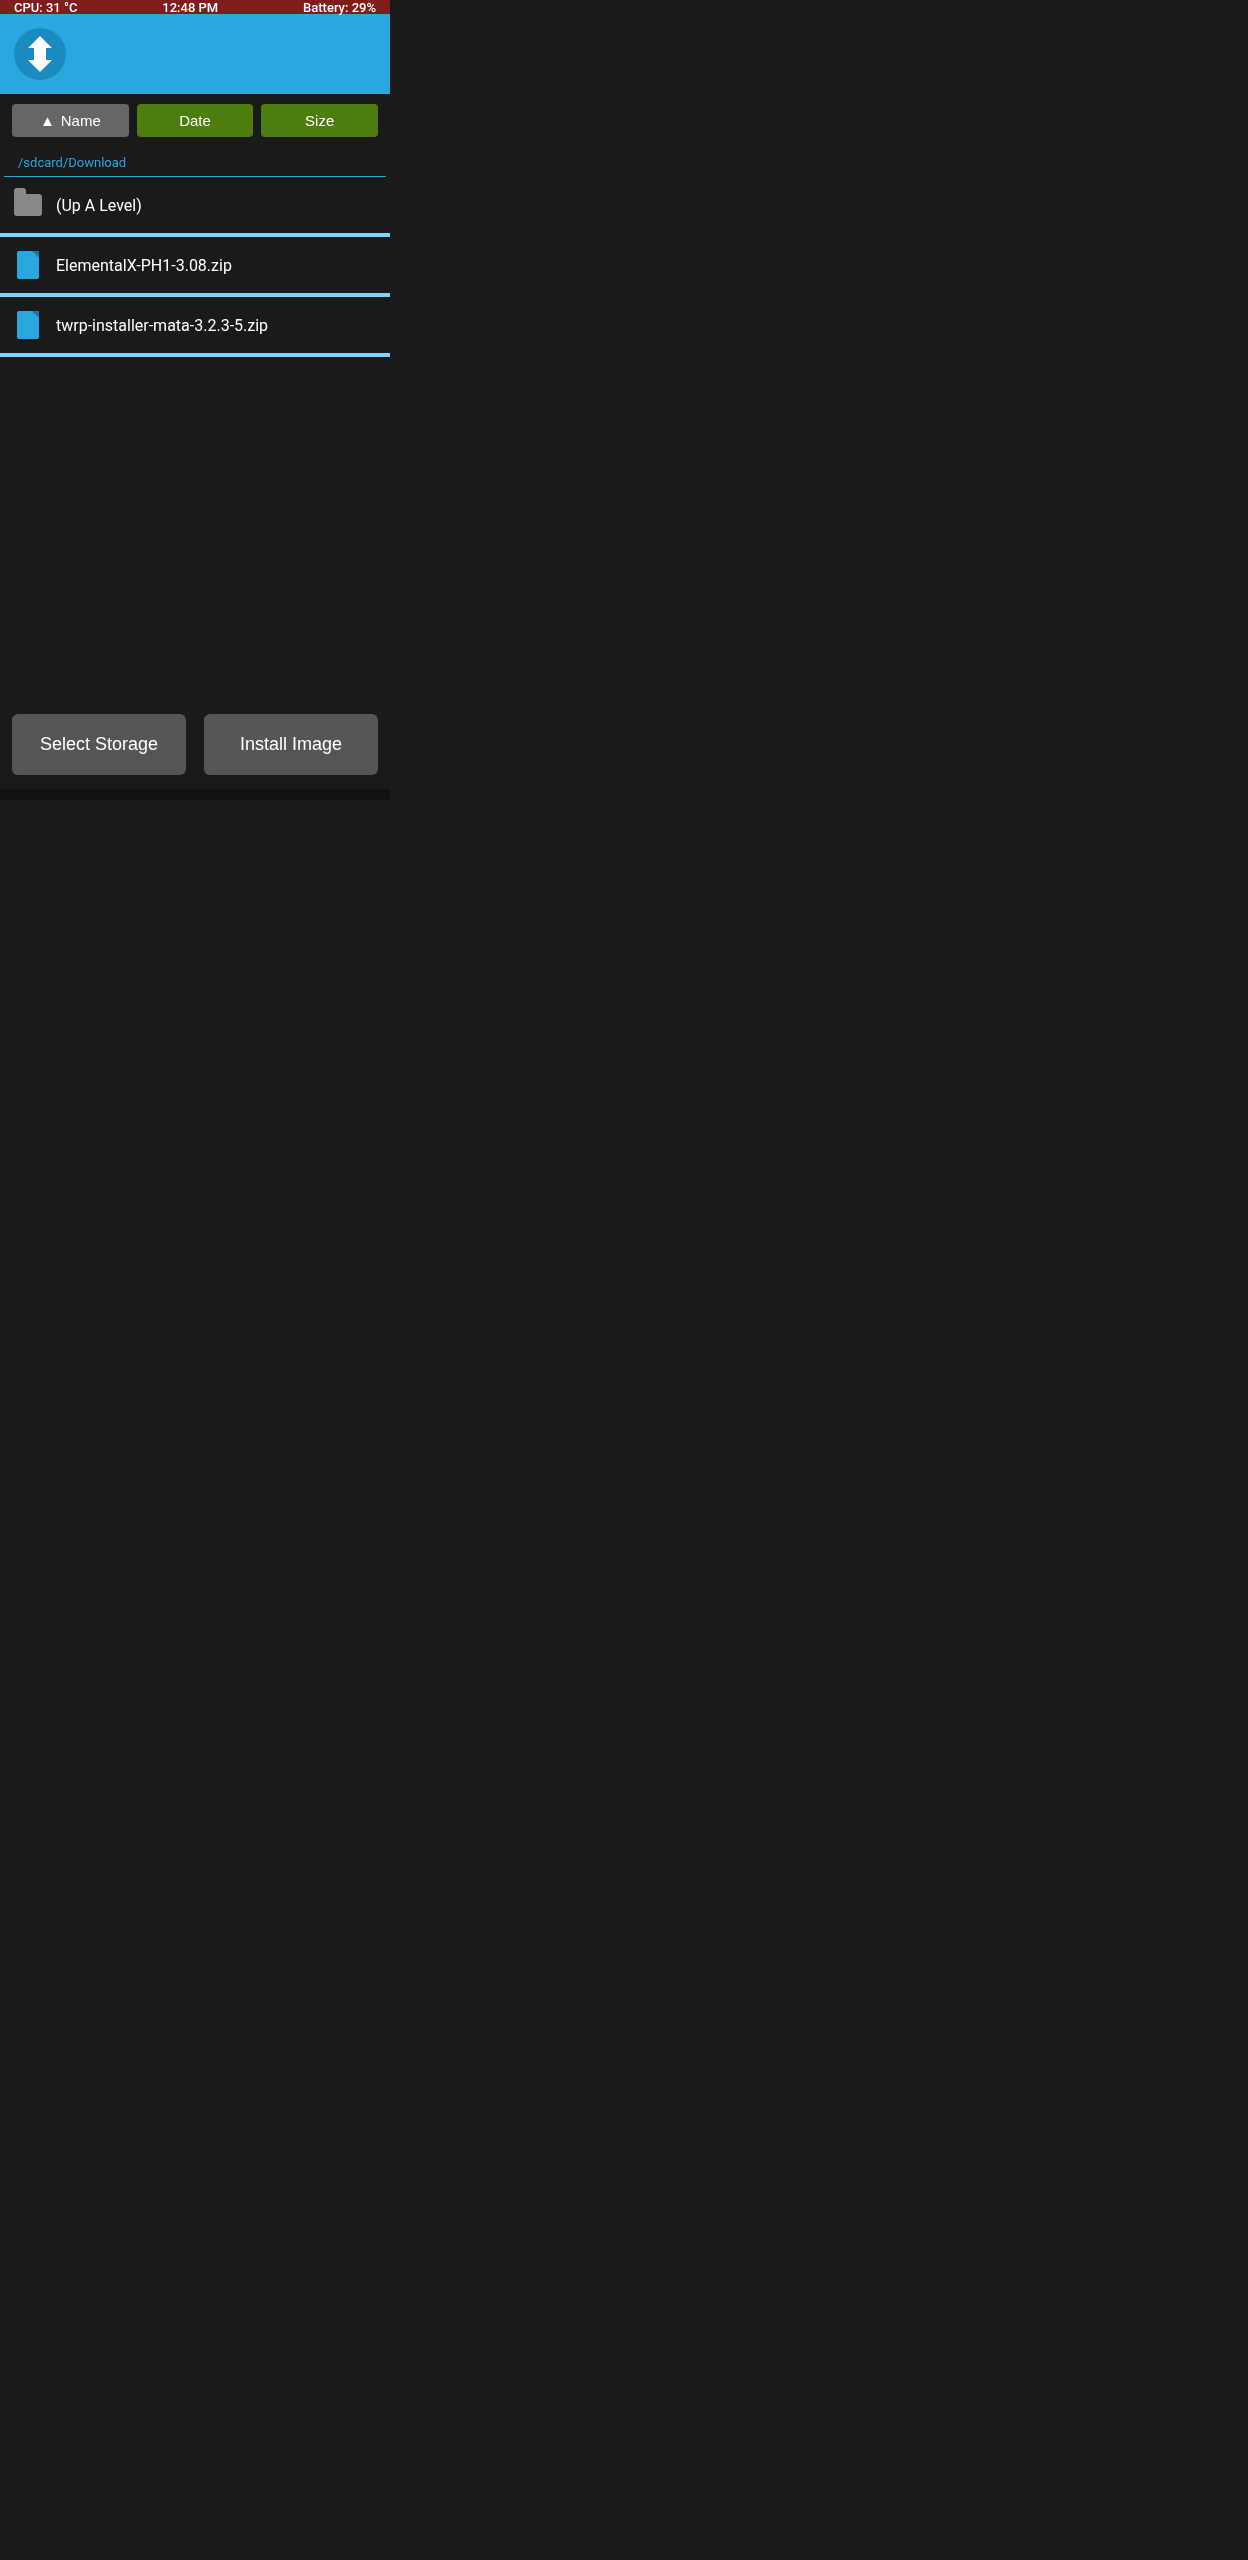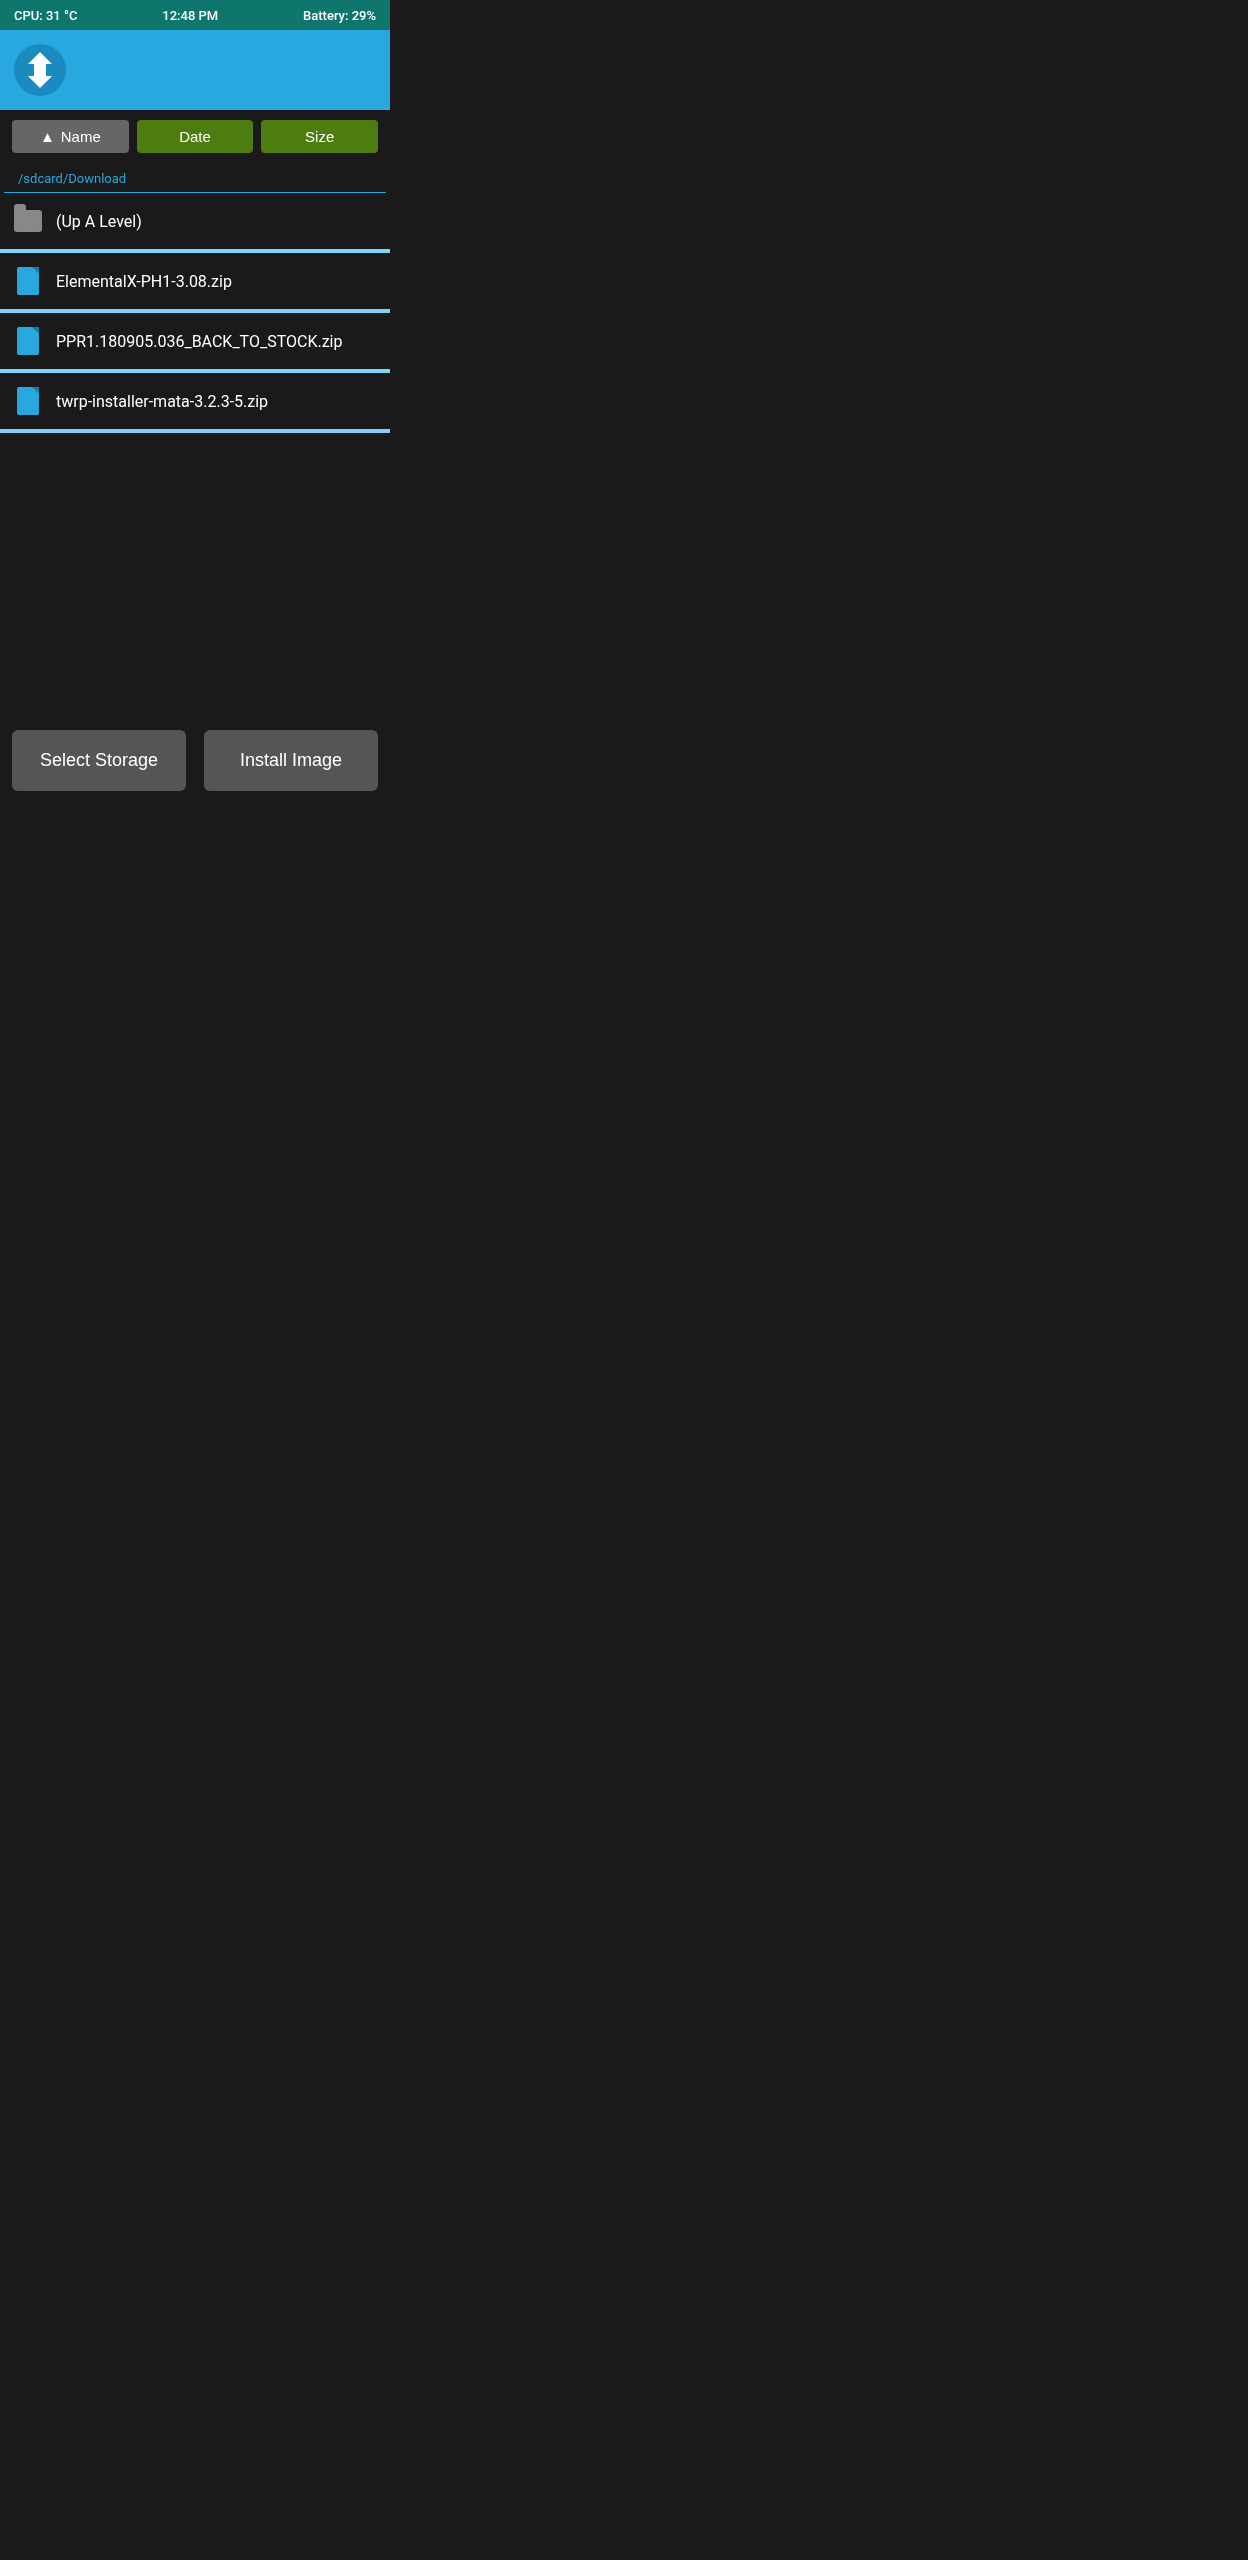--- a/index.html
+++ b/index.html
@@ -13,29 +13,29 @@
       height: 800px;
       background: #1a1a1a;
       font-family: 'Roboto', Arial, sans-serif;
       color: #ffffff;
       overflow: hidden;
       position: relative;
     }
 
     
     .status-bar {
-      background: #0f766e;
+      background: #7f1d1d;
       display: flex;
       justify-content: space-between;
       align-items: center;
       padding: 6px 14px;
       font-size: 13px;
       font-weight: 500;
       color: #ffffff;
-      height: 30px;
+      height: 14px;
     }
 
     
     .header {
       background: #29a8e0;
       display: flex;
       align-items: center;
       padding: 14px 14px;
       gap: 14px;
       min-height: 75px;
@@ -280,26 +280,20 @@
     <div class="file-item">
       <div class="file-icon">
         <div class="zip-icon-shape"></div>
       </div>
       <span class="file-name">ElementalX-PH1-3.08.zip</span>
     </div>
     <div class="file-item">
       <div class="file-icon">
         <div class="zip-icon-shape"></div>
       </div>
-      <span class="file-name">PPR1.180905.036_BACK_TO_STOCK.zip</span>
-    </div>
-    <div class="file-item">
-      <div class="file-icon">
-        <div class="zip-icon-shape"></div>
-      </div>
       <span class="file-name">twrp-installer-mata-3.2.3-5.zip</span>
     </div>
   </div>
 
   <div class="bottom-buttons">
     <button class="bottom-btn">Select Storage</button>
     <button class="bottom-btn">Install Image</button>
   </div>
 </div>
 

